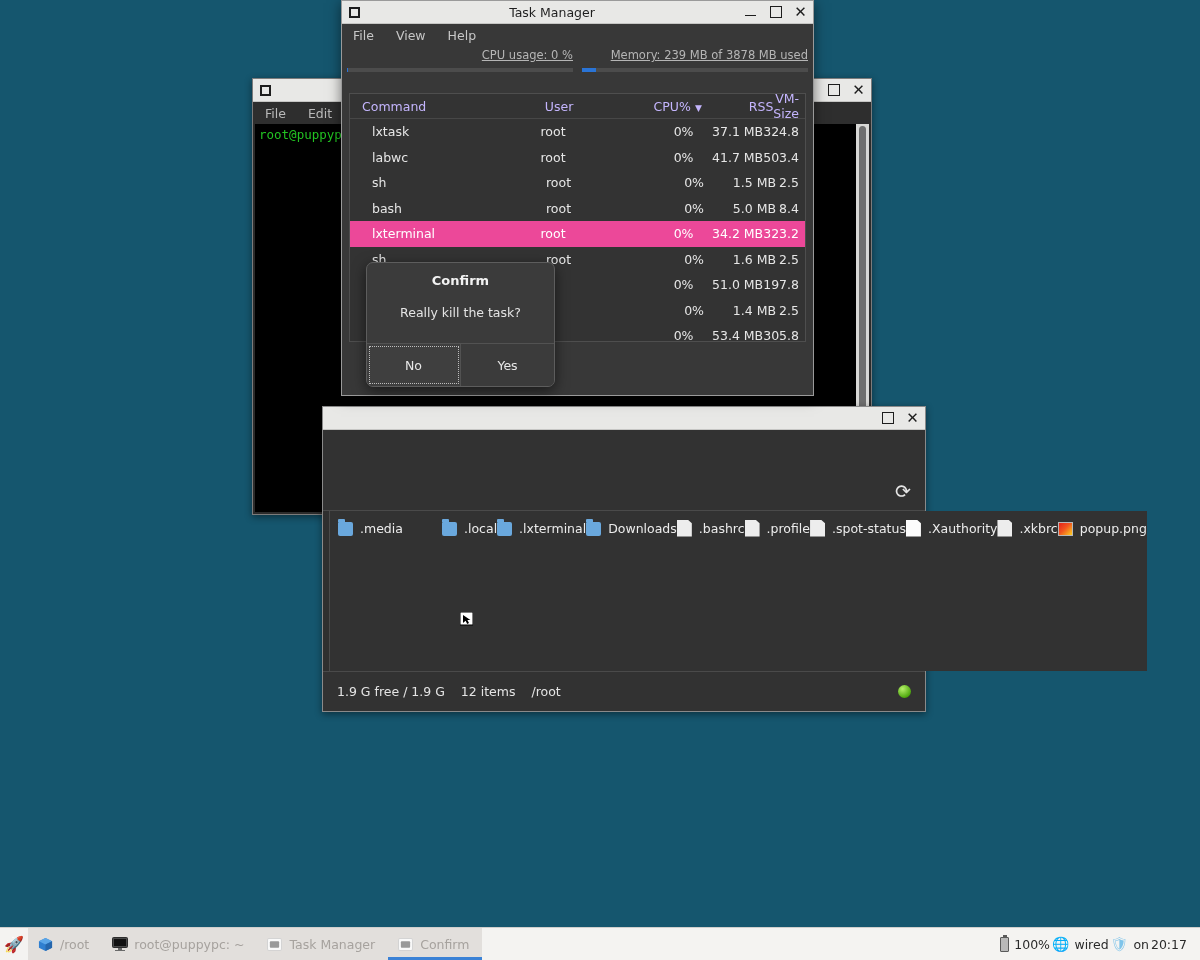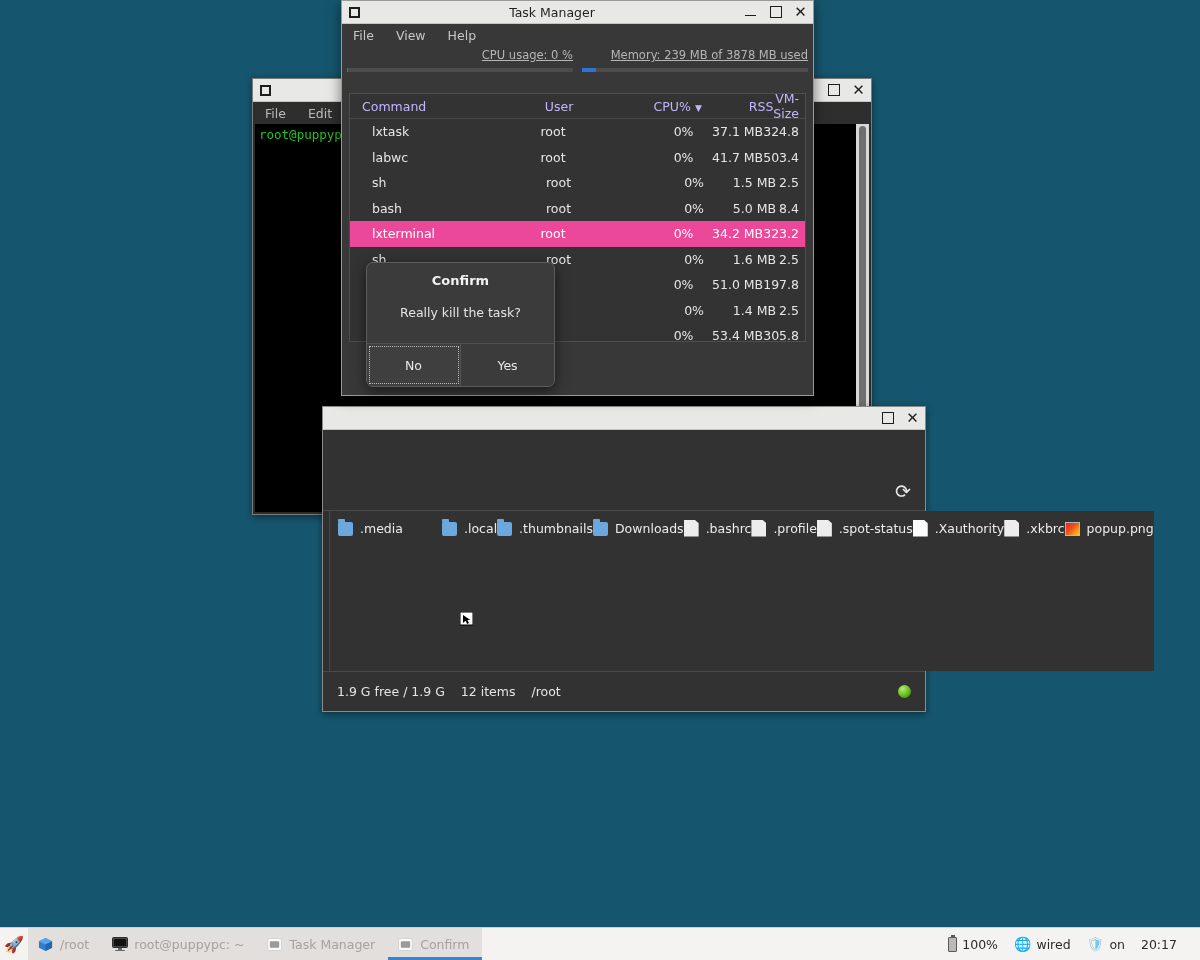--- a/index.html
+++ b/index.html
@@ -340,22 +340,22 @@
   }
   .task-btn .tico { width: 17px; height: 17px; display: flex; align-items:center; justify-content:center; font-size: 13px; }
   .task-btn.active::after {
     content:'';
     position: absolute; left: 0; right: 0; bottom: 0;
     height: 4px; background: #3b82d6;
   }
   .tray {
     margin-left: auto;
     display: flex; align-items: center;
-    gap: 16px;
-    padding-right: 23px;
+    gap: 2px;
+    padding-right: 13px;
     font-size: 12.5px; color: #2a2a2a;
   }
   .tray-item { display: flex; align-items: center; gap: 5px; }
   .battery-ico {
     width: 9px; height: 15px;
     border: 1.5px solid #5a5a5a;
     border-radius: 1px;
     position: relative;
     background: #b9b9b9;
   }
@@ -421,21 +421,21 @@
       <div class="fm-item">
           <span class="ico ico-folder"></span>
           <span>.media</span>
         </div>
       <div class="fm-item">
           <span class="ico ico-folder"></span>
           <span>.local</span>
         </div>
       <div class="fm-item">
           <span class="ico ico-folder"></span>
-          <span>.thumbnails</span>
+          <span>.lxterminal</span>
         </div>
       <div class="fm-item">
           <span class="ico ico-folder"></span>
           <span>Downloads</span>
         </div>
       <div class="fm-item">
           <span class="ico ico-file"></span>
           <span>.bashrc</span>
         </div>
       <div class="fm-item">

